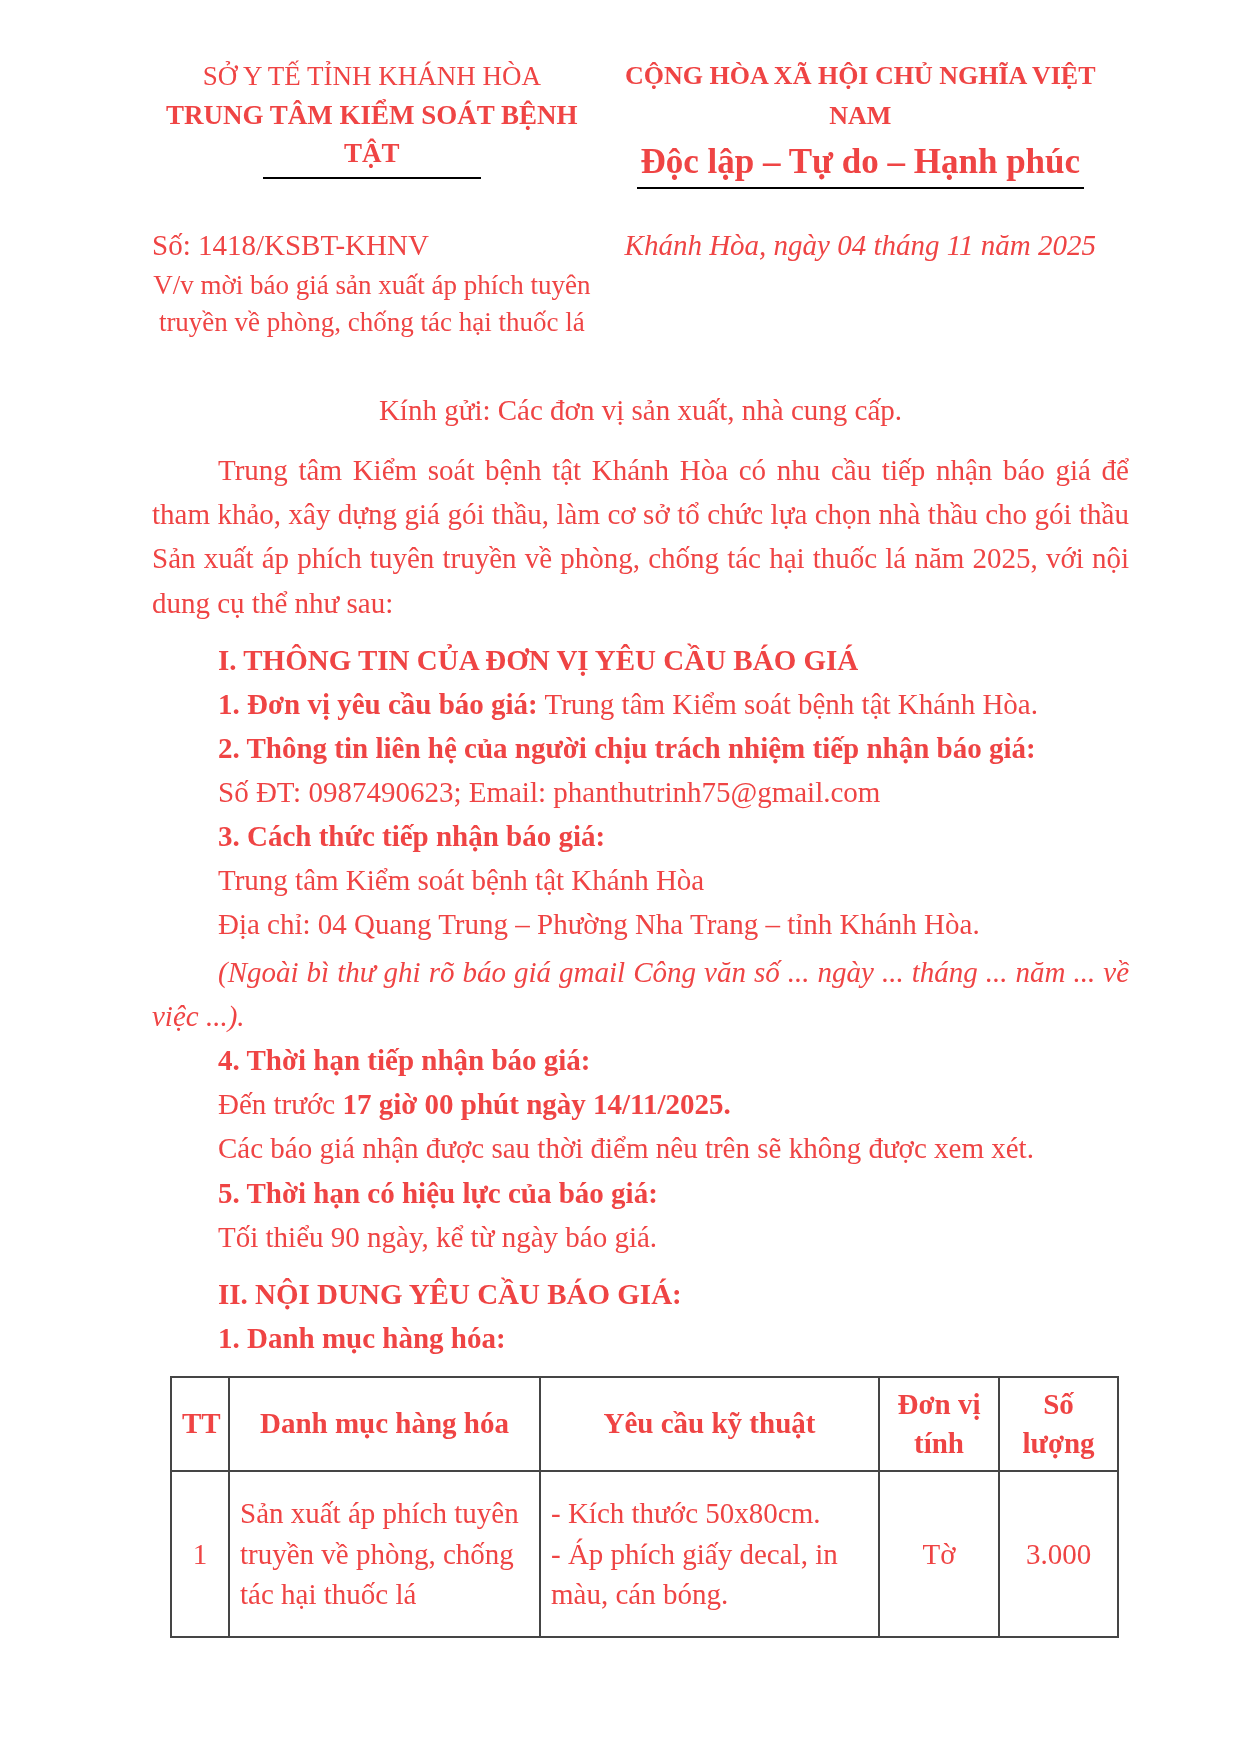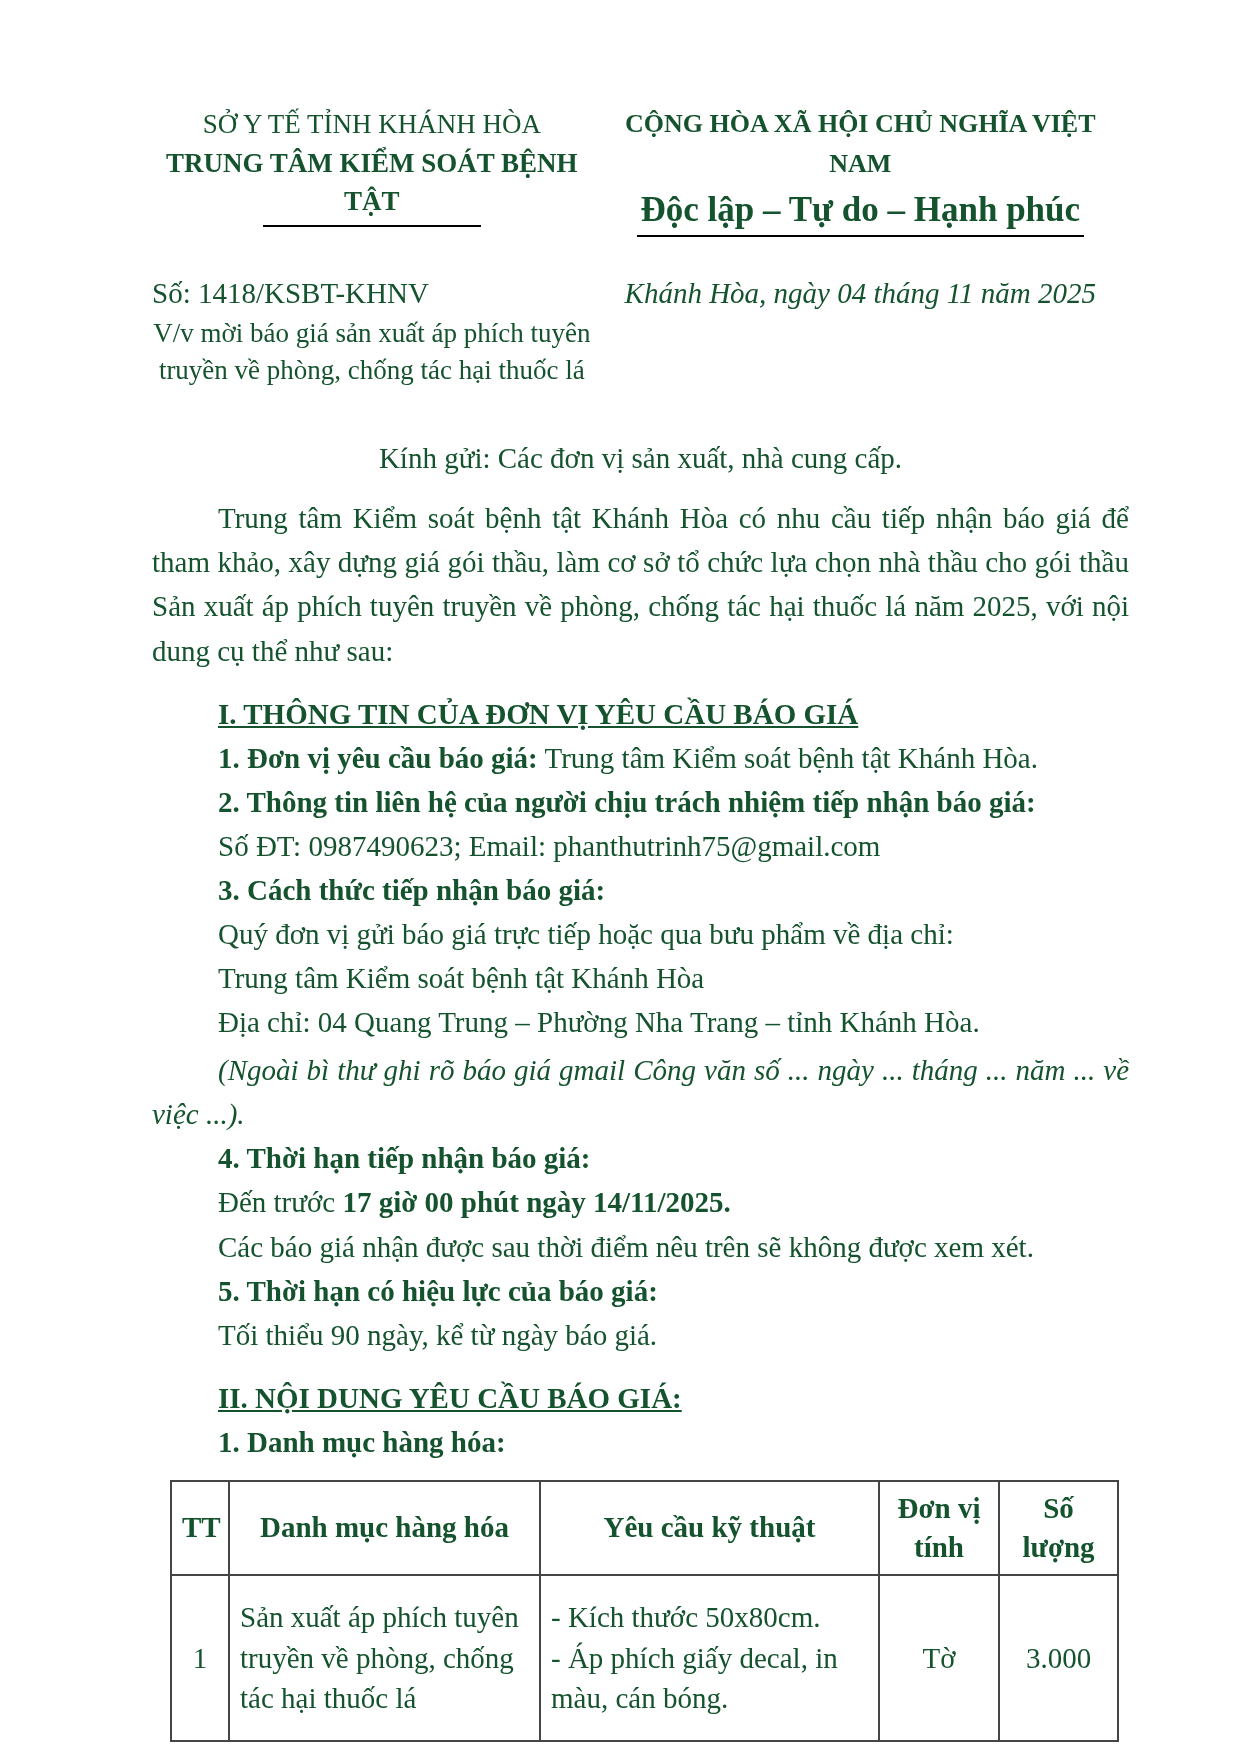--- a/index.html
+++ b/index.html
@@ -1,43 +1,43 @@
 <!DOCTYPE html>
 <html><head>
 <meta charset="utf-8">
 <style>
   html,body { margin:0; padding:0; background:#ffffff; }
   .page {
     position:relative;
     width:1241px; height:1754px;
     background:#ffffff;
     box-sizing:border-box;
-    padding:104px 112px 0 152px;
+    padding:56px 112px 0 152px;
     font-family:"Liberation Serif","DejaVu Serif",serif;
     font-size:29px;
     line-height:1.52;
-    color:#14532d;
+    color:#ef4444;
     overflow:hidden;
   }
   .hdr { display:flex; }
   .hdr-left { width:45%; text-align:center; }
   .hdr-right { width:55%; text-align:center; }
   .org-parent { font-size:27px; }
   .org-name { font-size:27px; font-weight:bold; line-height:1.4; }
   .org-rule { width:218px; border-bottom:2px solid #000; margin:4px auto 0; height:0; }
   .motto1 { font-size:26px; font-weight:bold; }
   .motto2 { font-size:35px; font-weight:bold; display:inline-block; border-bottom:2px solid #000; padding:0 4px 2px; line-height:1.3; margin-top:4px; }
   .meta { display:flex; margin-top:34px; }
   .meta-left { width:45%; text-align:left; }
   .meta-right { width:55%; text-align:center; font-style:italic; }
   .subject { width:45%; text-align:center; font-size:27px; line-height:1.4; }
   .salutation { text-align:center; margin-top:46px; }
   .para { text-align:justify; text-indent:66px; margin:16px 0 0; }
   .line { padding-left:66px; }
-  .sec-title { padding-left:66px; margin-top:19px; font-weight:bold;text-decoration:underline; }
+  .sec-title { padding-left:66px; margin-top:13px; font-weight:bold; }
   .b { font-weight:bold; }
   .note { text-align:justify; text-indent:66px; font-style:italic; margin:4px 0 0; }
   table.tbl {
     border-collapse:collapse;
     table-layout:fixed;
     width:947px;
     margin:16px 0 0 18px;
     font-size:29px;
   }
   .tbl th, .tbl td { border:2px solid #454545; padding:4px 10px; box-sizing:border-box; }
@@ -83,21 +83,20 @@
   <p class="para">Trung tâm Kiểm soát bệnh tật Khánh Hòa có nhu cầu tiếp nhận báo giá để tham khảo, xây dựng giá gói thầu, làm cơ sở tổ chức lựa chọn nhà thầu cho gói thầu Sản xuất áp phích tuyên truyền về phòng, chống tác hại thuốc lá năm 2025, với nội dung cụ thể như sau:</p>
 
   <div class="sec-title">I. THÔNG TIN CỦA ĐƠN VỊ YÊU CẦU BÁO GIÁ</div>
 
   <div class="line"><span class="b">1. Đơn vị yêu cầu báo giá:</span><span> Trung tâm Kiểm soát bệnh tật Khánh Hòa.</span></div>
 
   <div class="line b">2. Thông tin liên hệ của người chịu trách nhiệm tiếp nhận báo giá:</div>
   <div class="line">Số ĐT: 0987490623; Email: phanthutrinh75@gmail.com</div>
 
   <div class="line b">3. Cách thức tiếp nhận báo giá:</div>
-  <div class="line">Quý đơn vị gửi báo giá trực tiếp hoặc qua bưu phẩm về địa chỉ:</div>
   <div class="line">Trung tâm Kiểm soát bệnh tật Khánh Hòa</div>
   <div class="line">Địa chỉ: 04 Quang Trung – Phường Nha Trang – tỉnh Khánh Hòa.</div>
   <p class="note">(Ngoài bì thư ghi rõ báo giá gmail Công văn số ... ngày ... tháng ... năm ... về việc ...).</p>
 
   <div class="line b">4. Thời hạn tiếp nhận báo giá:</div>
   <div class="line"><span>Đến trước </span><span class="b">17 giờ 00 phút ngày 14/11/2025.</span></div>
   <div class="line">Các báo giá nhận được sau thời điểm nêu trên sẽ không được xem xét.</div>
 
   <div class="line b">5. Thời hạn có hiệu lực của báo giá:</div>
   <div class="line">Tối thiểu 90 ngày, kể từ ngày báo giá.</div>

